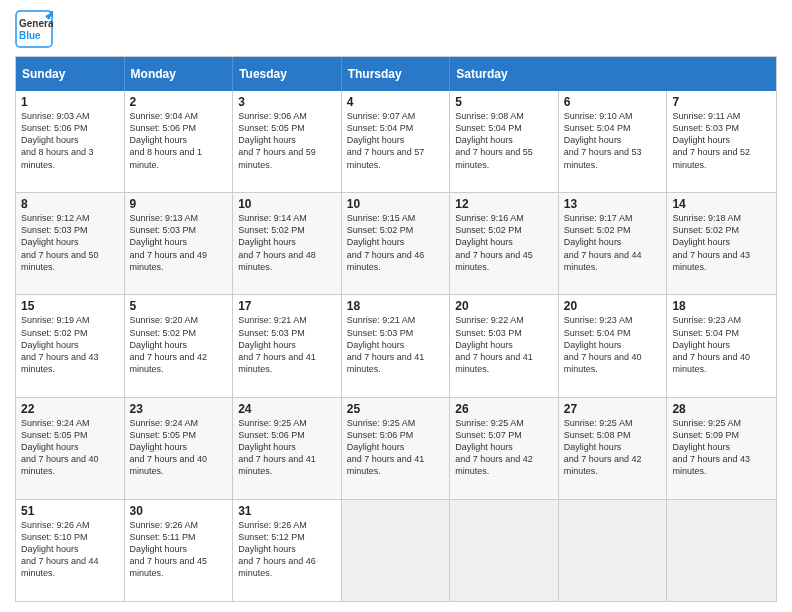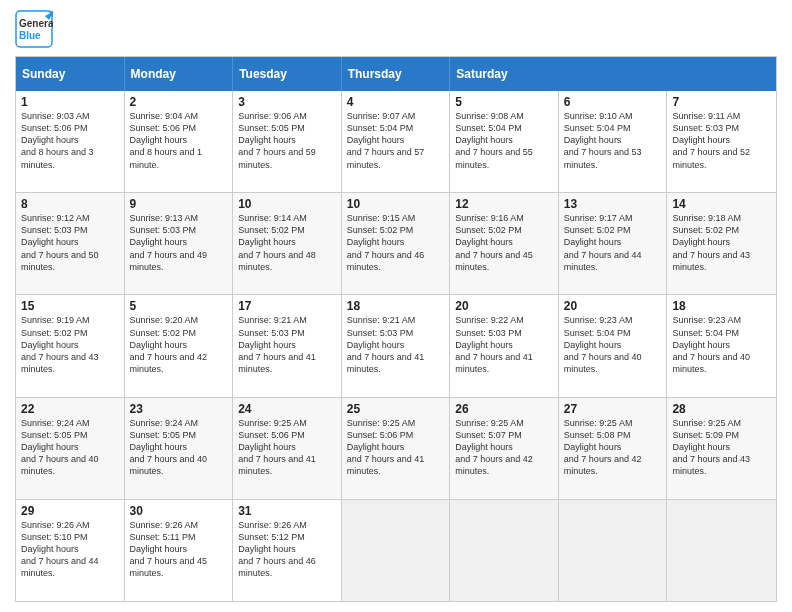--- a/index.html
+++ b/index.html
@@ -173,21 +173,21 @@
         <div class="cal-row">
           <div class="cal-cell"><span class="day-num">22</span><span class="cal-cell-text">Sunrise: 9:24 AM<br>Sunset: 5:05 PM<br>Daylight hours<br>and 7 hours and 40 minutes.</span></div>
           <div class="cal-cell"><span class="day-num">23</span><span class="cal-cell-text">Sunrise: 9:24 AM<br>Sunset: 5:05 PM<br>Daylight hours<br>and 7 hours and 40 minutes.</span></div>
           <div class="cal-cell"><span class="day-num">24</span><span class="cal-cell-text">Sunrise: 9:25 AM<br>Sunset: 5:06 PM<br>Daylight hours<br>and 7 hours and 41 minutes.</span></div>
           <div class="cal-cell"><span class="day-num">25</span><span class="cal-cell-text">Sunrise: 9:25 AM<br>Sunset: 5:06 PM<br>Daylight hours<br>and 7 hours and 41 minutes.</span></div>
           <div class="cal-cell"><span class="day-num">26</span><span class="cal-cell-text">Sunrise: 9:25 AM<br>Sunset: 5:07 PM<br>Daylight hours<br>and 7 hours and 42 minutes.</span></div>
           <div class="cal-cell"><span class="day-num">27</span><span class="cal-cell-text">Sunrise: 9:25 AM<br>Sunset: 5:08 PM<br>Daylight hours<br>and 7 hours and 42 minutes.</span></div>
           <div class="cal-cell"><span class="day-num">28</span><span class="cal-cell-text">Sunrise: 9:25 AM<br>Sunset: 5:09 PM<br>Daylight hours<br>and 7 hours and 43 minutes.</span></div>
         </div>
         <div class="cal-row">
-          <div class="cal-cell"><span class="day-num">29</span><span class="cal-cell-text">Sunrise: 9:26 AM<br>Sunset: 5:10 PM<br>Daylight hours<br>and 7 hours and 44 minutes.</span></div>
+          <div class="cal-cell"><span class="day-num">51</span><span class="cal-cell-text">Sunrise: 9:26 AM<br>Sunset: 5:10 PM<br>Daylight hours<br>and 7 hours and 44 minutes.</span></div>
           <div class="cal-cell"><span class="day-num">30</span><span class="cal-cell-text">Sunrise: 9:26 AM<br>Sunset: 5:11 PM<br>Daylight hours<br>and 7 hours and 45 minutes.</span></div>
           <div class="cal-cell"><span class="day-num">31</span><span class="cal-cell-text">Sunrise: 9:26 AM<br>Sunset: 5:12 PM<br>Daylight hours<br>and 7 hours and 46 minutes.</span></div>
           <div class="cal-cell empty"></div>
           <div class="cal-cell empty"></div>
           <div class="cal-cell empty"></div>
           <div class="cal-cell empty"></div>
         </div>
       </div>
   </div>
 </div>

